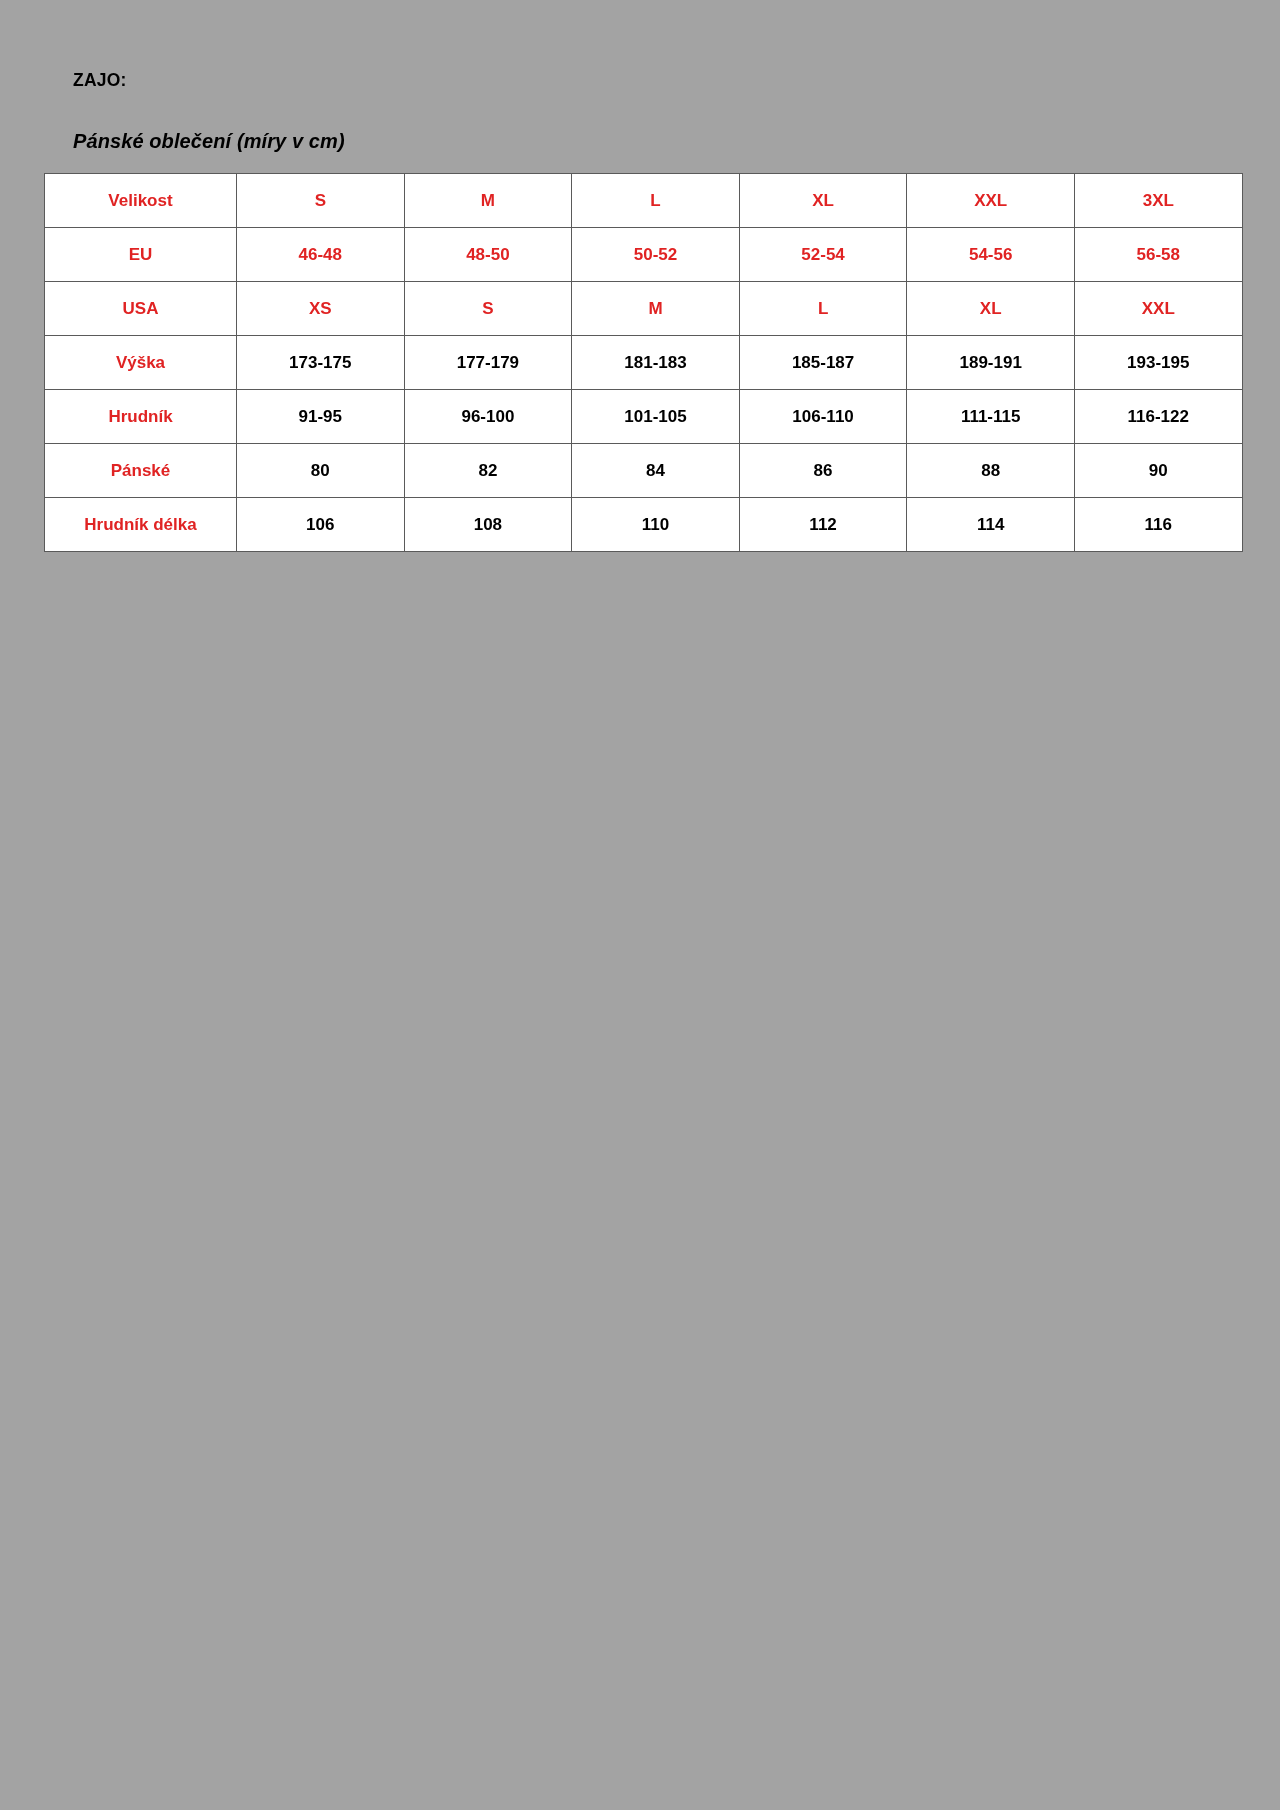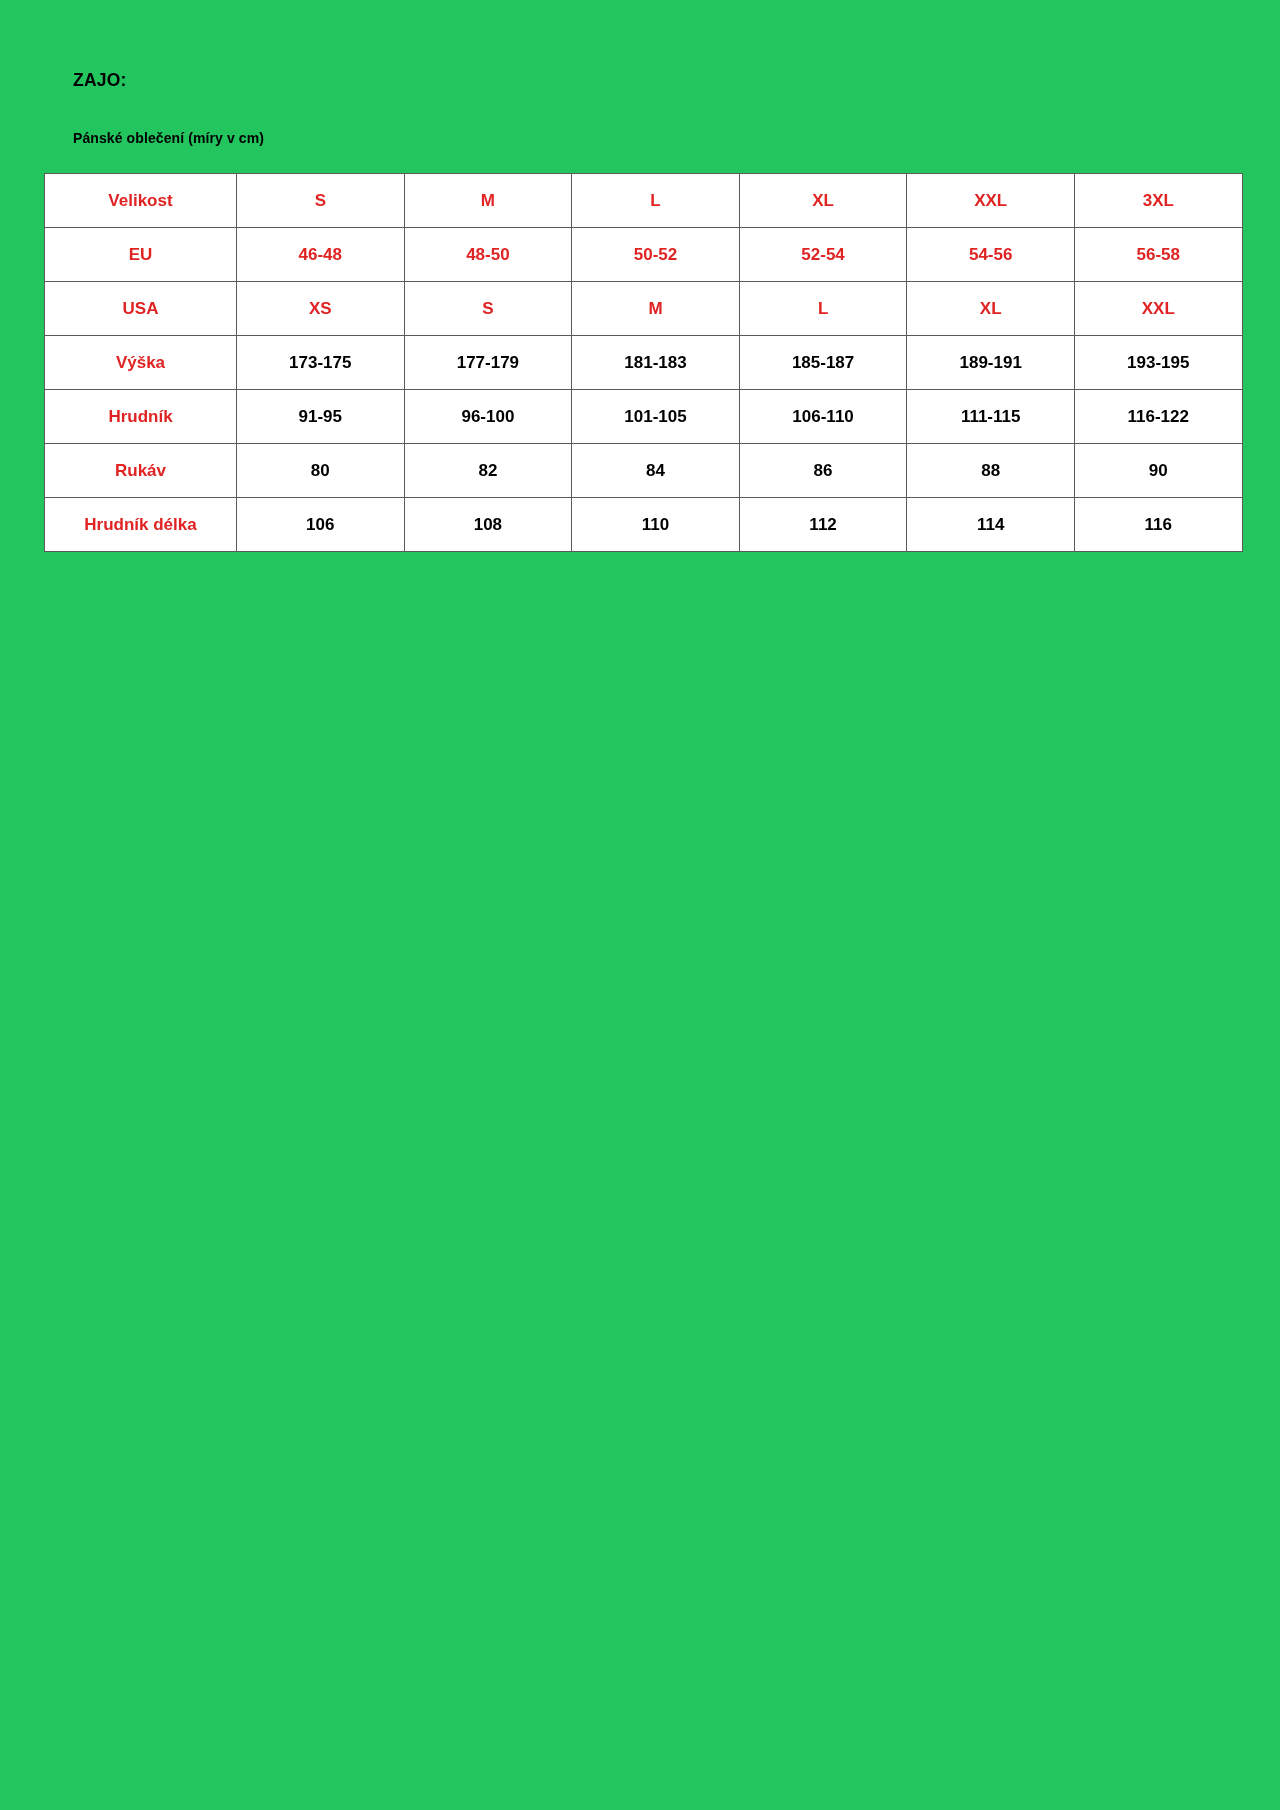--- a/index.html
+++ b/index.html
@@ -14,41 +14,42 @@
     color: #000000;
     position: relative;
     overflow: hidden;
   }
   .page {
     position: absolute;
     top: 0;
     left: 0;
     width: 1280px;
     height: 1810px;
-    background: #22c55e;
+    background: #a3a3a3;
   }
   .doc-title {
     position: absolute;
     left: 73px;
     top: 70px;
     font-size: 17.5px;
     font-weight: bold;
     letter-spacing: 0.2px;
     color: #000000;
     white-space: nowrap;
   }
   .doc-subtitle {
     position: absolute;
     left: 73px;
     top: 130px;
-    font-size: 14px;
+    font-size: 20px;
     font-weight: bold;
     letter-spacing: 0.1px;
     color: #000000;
     white-space: nowrap;
+    font-style: italic;
   }
   .size-table-wrap {
     position: absolute;
     left: 44px;
     top: 173px;
     width: 1198px;
   }
   table.size-table {
     border-collapse: collapse;
     width: 1198px;
@@ -140,21 +141,21 @@
           <tr>
             <td class="rowlabel">Hrudník</td>
             <td class="datacell">91-95</td>
             <td class="datacell">96-100</td>
             <td class="datacell">101-105</td>
             <td class="datacell">106-110</td>
             <td class="datacell">111-115</td>
             <td class="datacell">116-122</td>
           </tr>
           <tr>
-            <td class="rowlabel">Rukáv</td>
+            <td class="rowlabel">Pánské</td>
             <td class="datacell">80</td>
             <td class="datacell">82</td>
             <td class="datacell">84</td>
             <td class="datacell">86</td>
             <td class="datacell">88</td>
             <td class="datacell">90</td>
           </tr>
           <tr>
             <td class="rowlabel">Hrudník délka</td>
             <td class="datacell">106</td>

